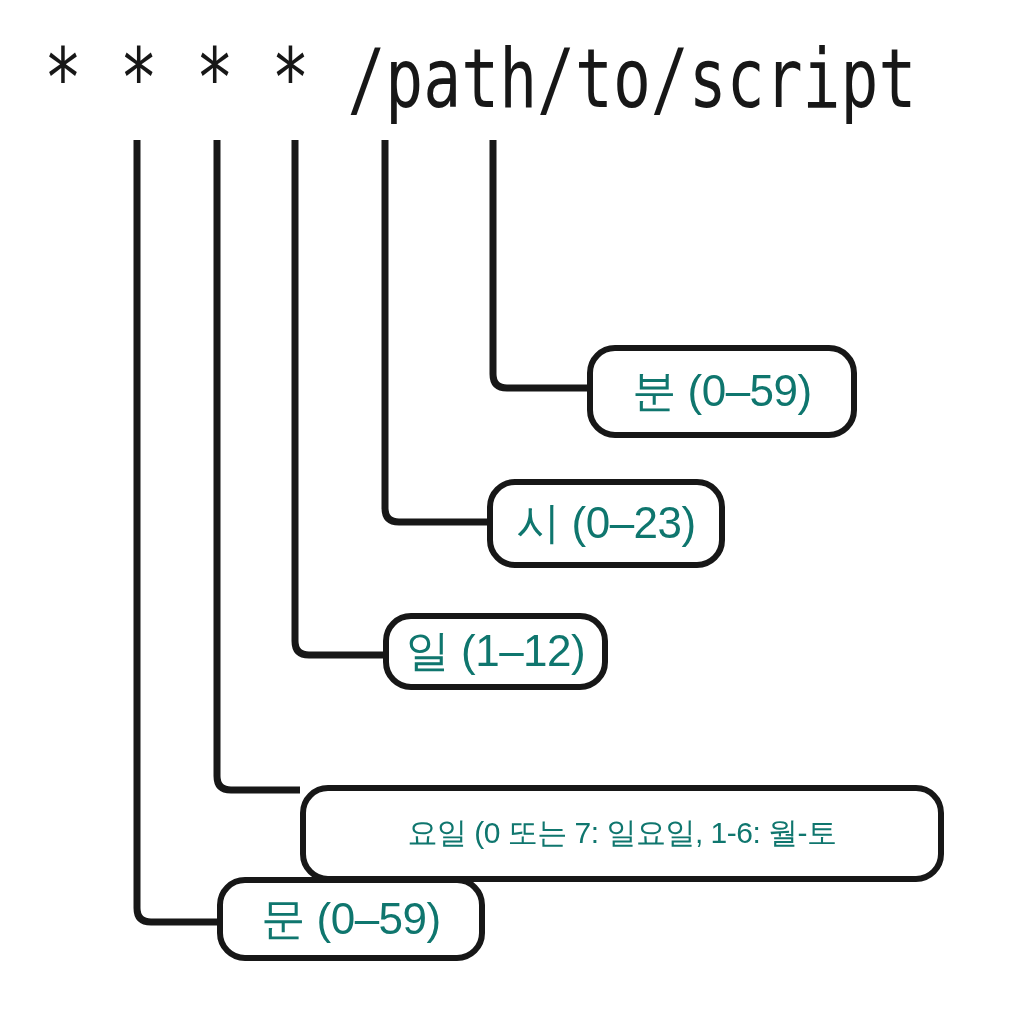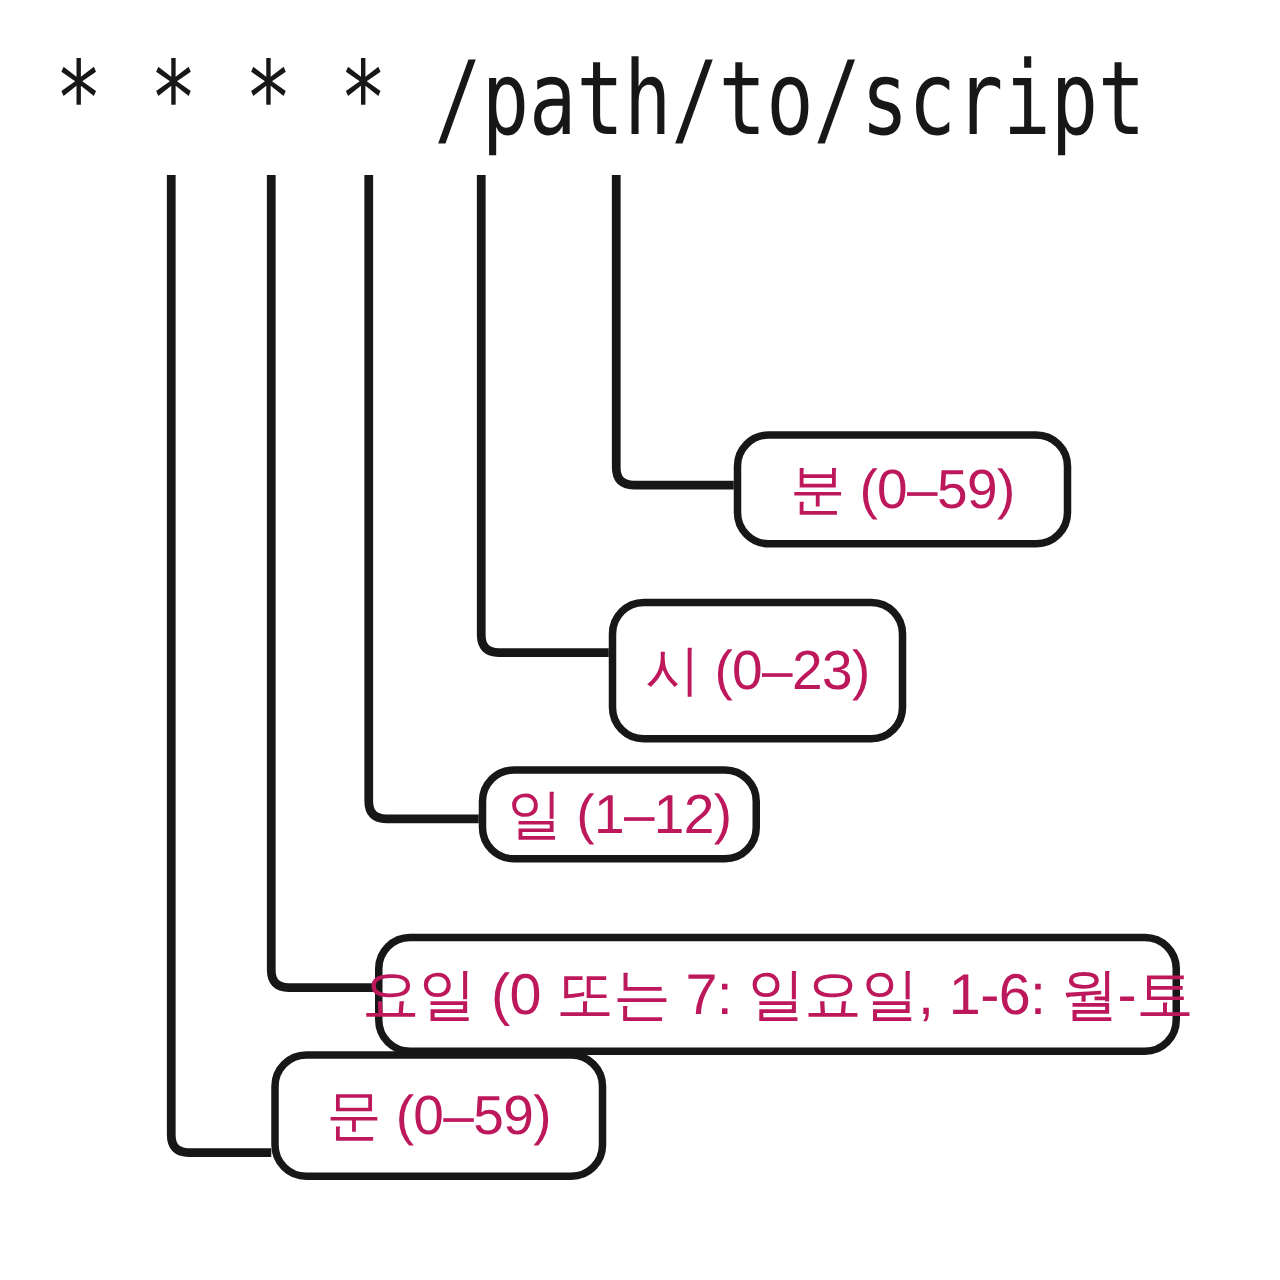--- a/index.html
+++ b/index.html
@@ -47,28 +47,28 @@
     box-sizing: border-box;
     border: 6px solid #171717;
     border-radius: 28px;
     background: #ffffff;
     display: flex;
     align-items: center;
     justify-content: center;
     white-space: nowrap;
     font-size: 44px;
     font-weight: 500;
-    color: #be185d;
+    color: #0f766e;
     letter-spacing: -0.5px;
   }
   .box-minute  { left: 587px; top: 345px; width: 270px; height: 93px; }
-  .box-hour    { left: 487px; top: 479px; width: 238px; height: 115px; }
+  .box-hour    { left: 487px; top: 479px; width: 238px; height: 89px; }
   .box-day     { left: 383px; top: 613px; width: 225px; height: 77px; }
-  .box-weekday { left: 300px; top: 747px; width: 644px; height: 97px; font-size: 46px; }
-  .box-bottom  { left: 217px; top: 841px; width: 268px; height: 103px; }
+  .box-weekday { left: 300px; top: 785px; width: 644px; height: 97px; font-size: 30px; }
+  .box-bottom  { left: 217px; top: 877px; width: 268px; height: 84px; }
 </style>
 </head>
 <body>
 
 <div class="stage">
 
   <div class="command">* * * * /path/to/script</div>
 
   <svg class="connectors" viewBox="0 0 1024 1024" aria-hidden="true">
     <path d="M493 140 V374 Q493 388 507 388 H587"></path>

